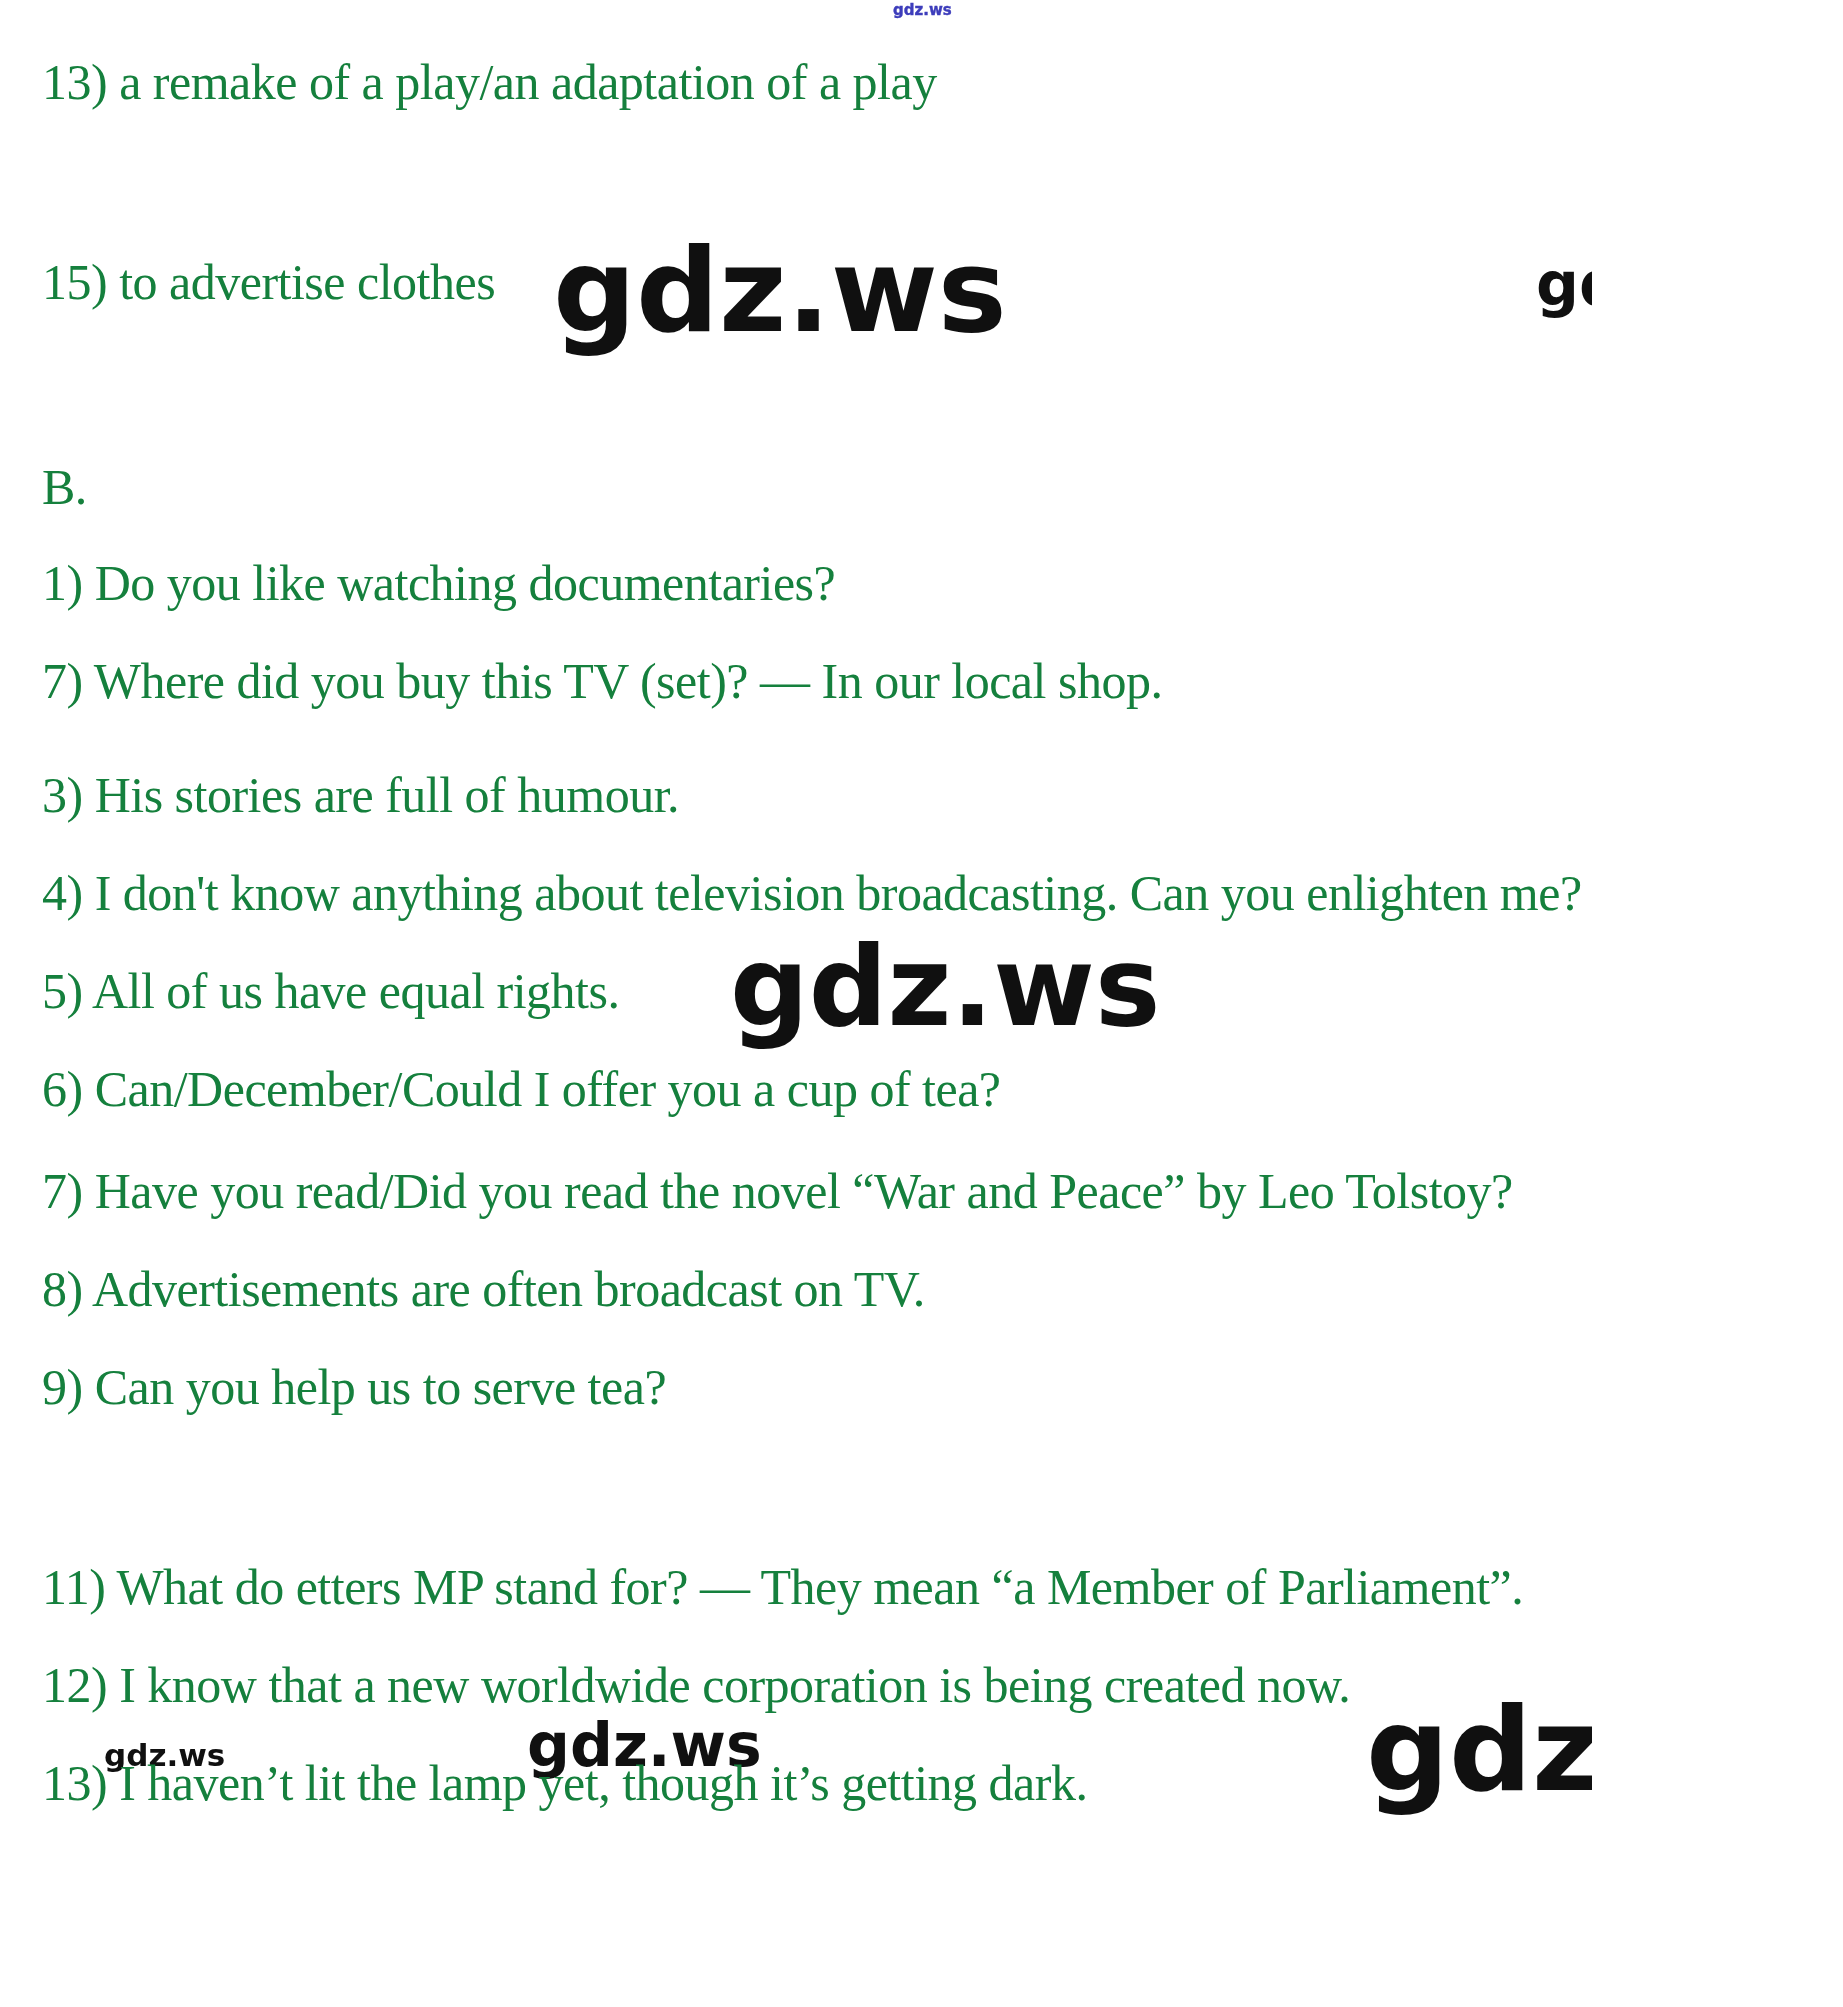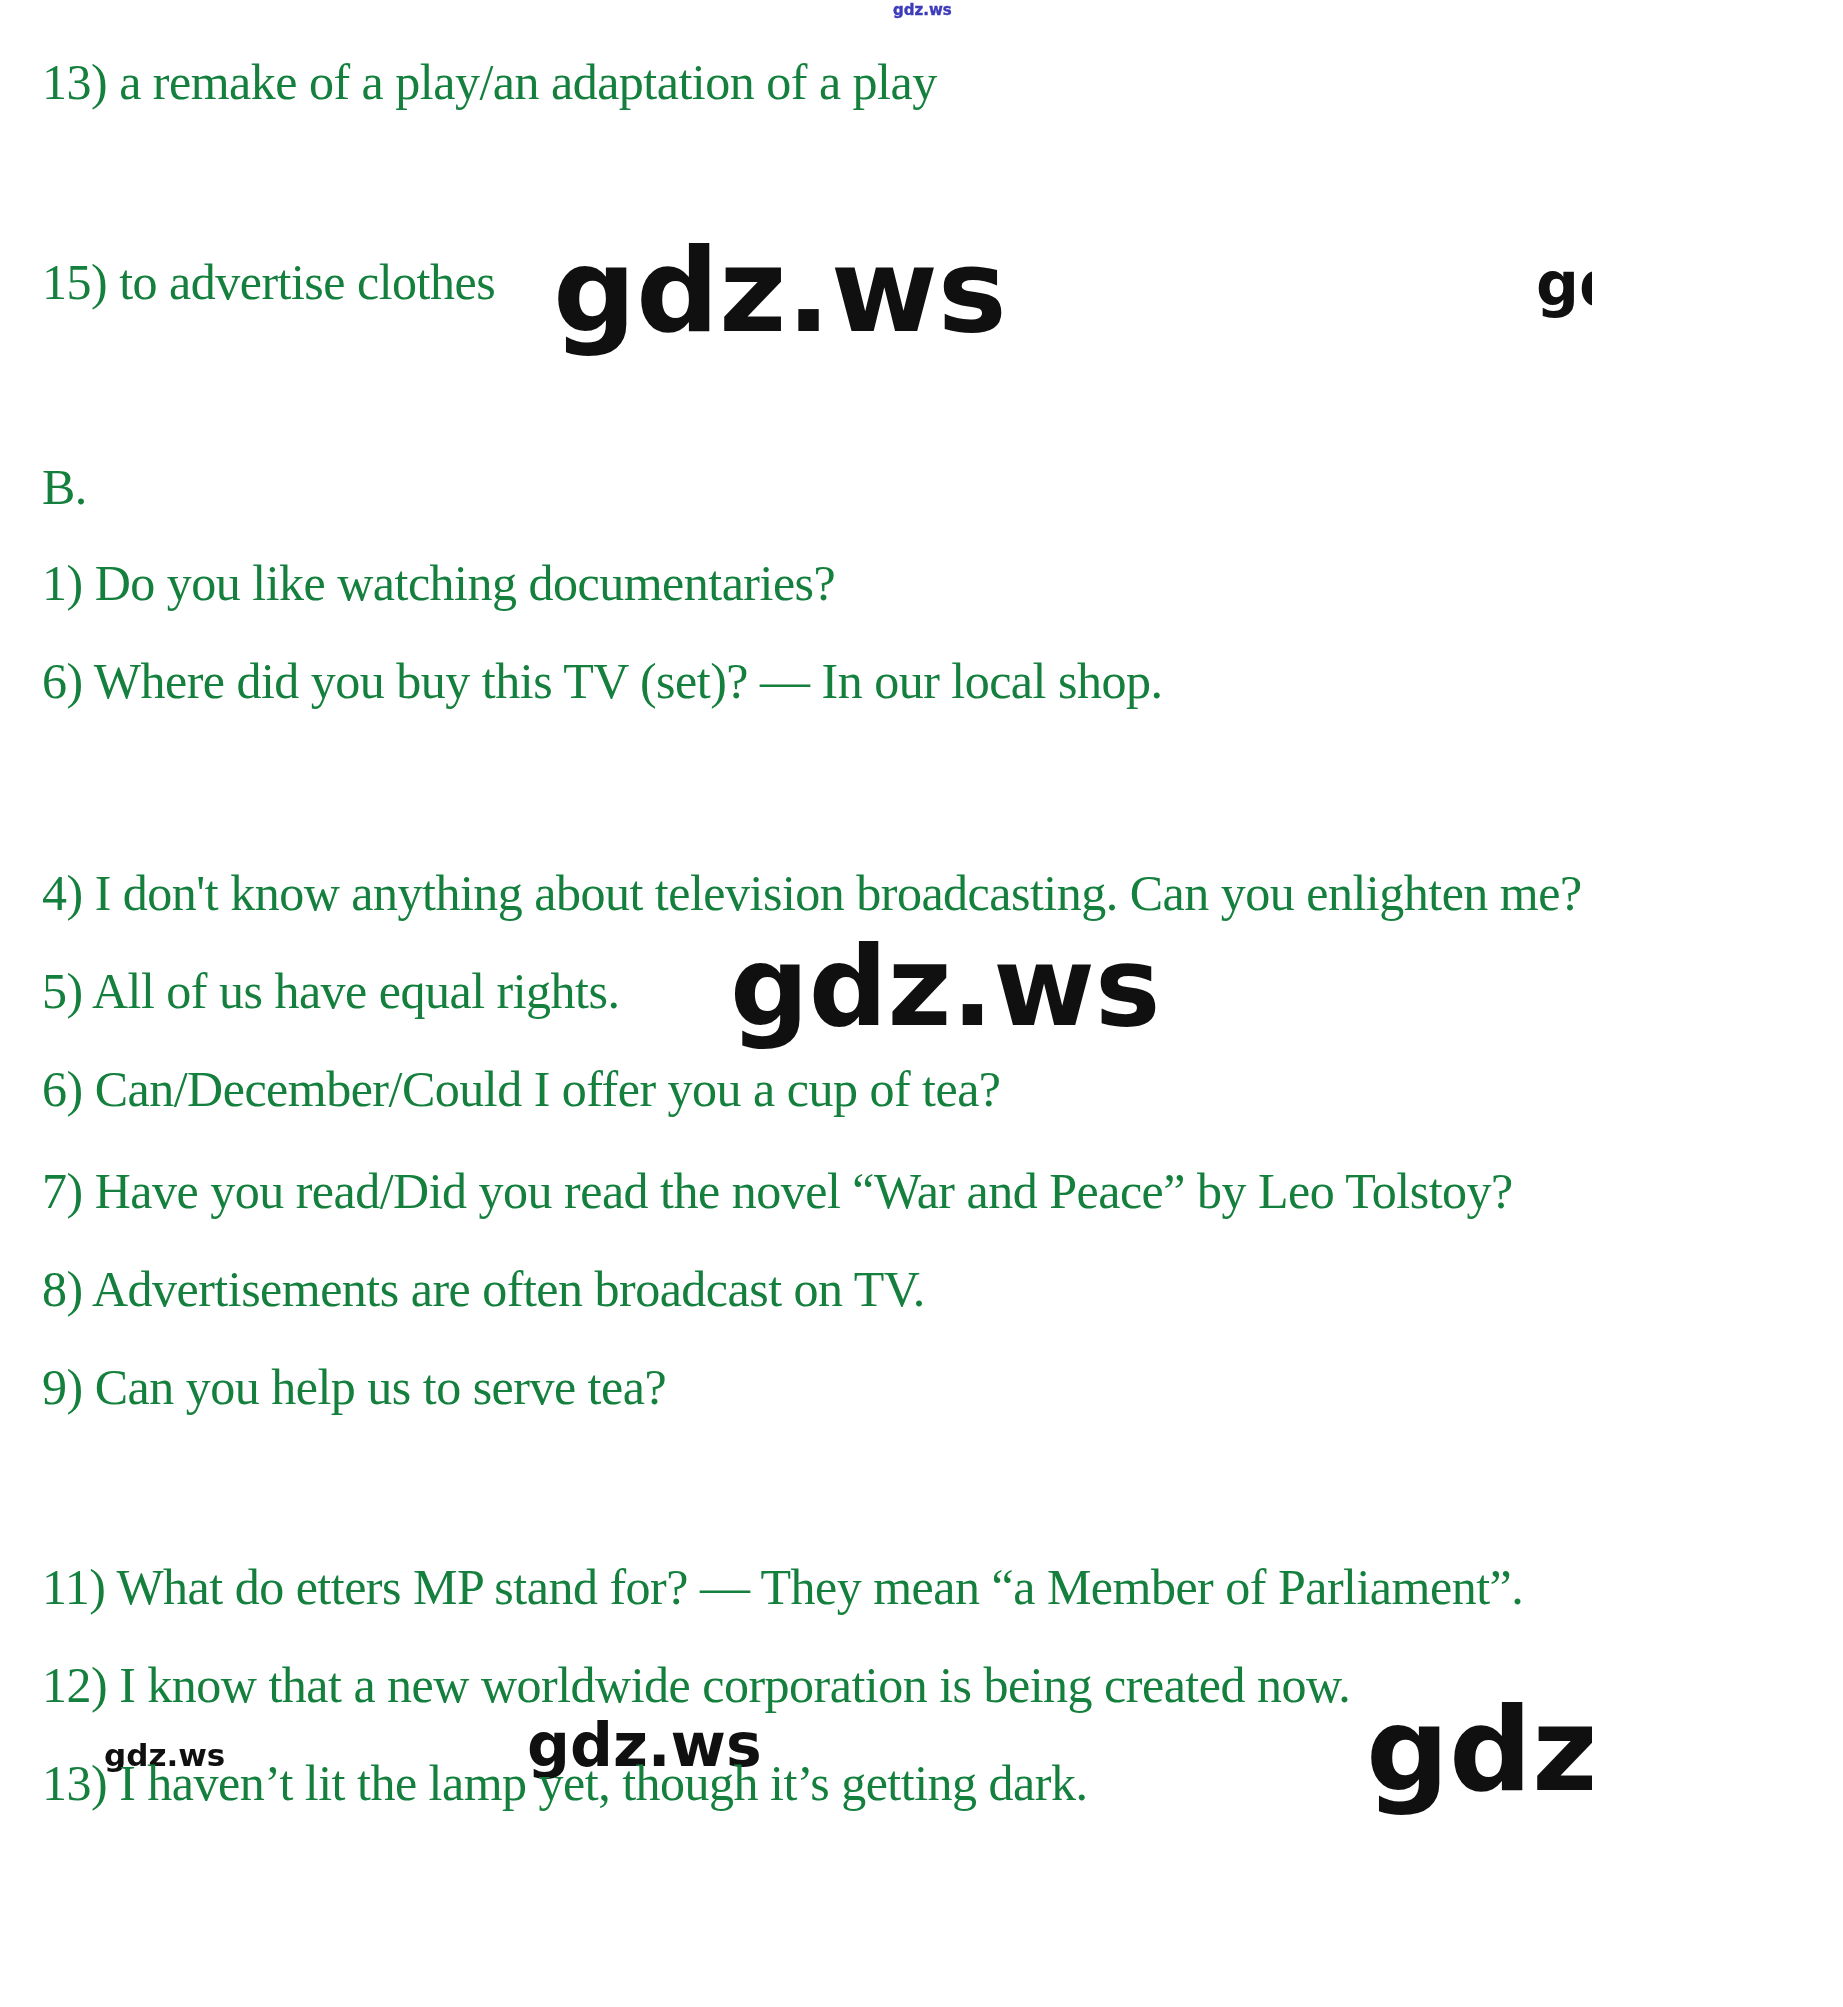--- a/index.html
+++ b/index.html
@@ -58,21 +58,22 @@
   <div class="wm wm-small-l">gdz.ws</div>
   <div class="wm wm-medium-b">gdz.ws</div>
   <div class="wm wm-large-3">gdz.ws</div>
 
   <div class="line" style="top:57px">13) a remake of a play/an adaptation of a play</div>
   <div class="line" style="top:257px">15) to advertise clothes</div>
 
   <div class="line" style="top:462px">B.</div>
 
   <div class="line" style="top:558px">1) Do you like watching documentaries?</div>
-  <div class="line" style="top:656px">6) Where did you buy this TV (set)? — In our local shop.</div>
+  <div class="line" style="top:656px">7) Where did you buy this TV (set)? — In our local shop.</div>
+  <div class="line" style="top:770px">3) His stories are full of humour.</div>
   <div class="line" style="top:868px">4) I don't know anything about television broadcasting. Can you enlighten me?</div>
   <div class="line" style="top:966px">5) All of us have equal rights.</div>
   <div class="line" style="top:1064px">6) Can/December/Could I offer you a cup of tea?</div>
   <div class="line" style="top:1166px">7) Have you read/Did you read the novel “War and Peace” by Leo Tolstoy?</div>
   <div class="line" style="top:1264px">8) Advertisements are often broadcast on TV.</div>
   <div class="line" style="top:1362px">9) Can you help us to serve tea?</div>
   <div class="line" style="top:1562px">11) What do etters MP stand for? — They mean “a Member of Parliament”.</div>
   <div class="line" style="top:1660px">12) I know that a new worldwide corporation is being created now.</div>
   <div class="line" style="top:1758px">13) I haven’t lit the lamp yet, though it’s getting dark.</div>
 

